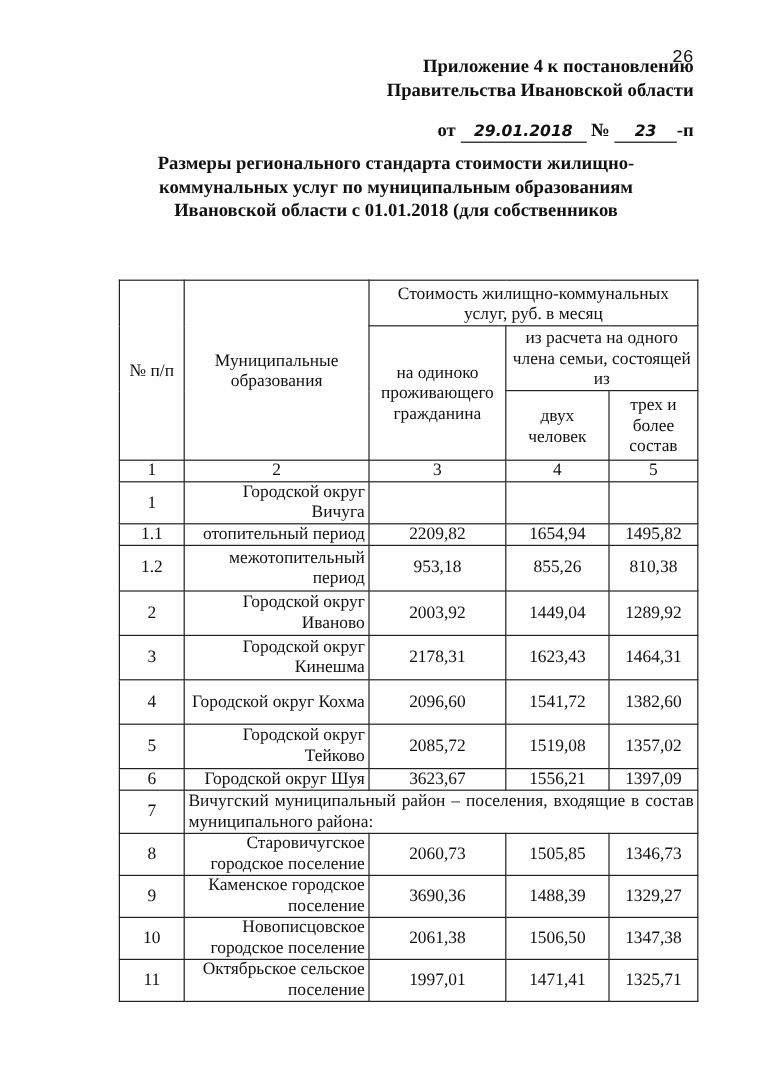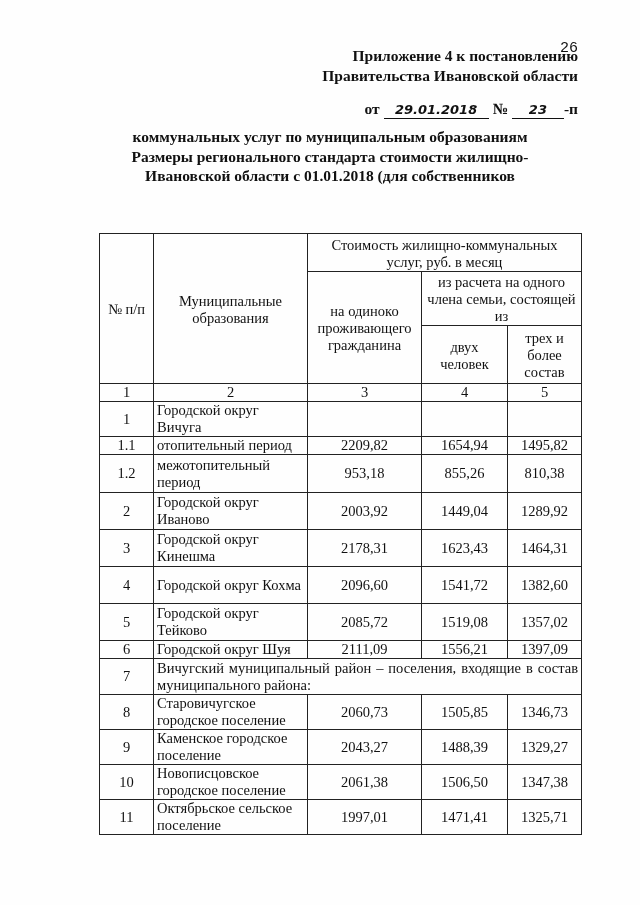--- a/index.html
+++ b/index.html
@@ -12,42 +12,42 @@
           border-bottom: 1px solid #111; text-align: center; line-height: 16px; margin-top: 16px; }
   .hand.date { width: 105px; }
   .hand.num { width: 52px; }
   .title { position: absolute; top: 127px; left: 100px; width: 460px; text-align: center; font-weight: bold;
            font-size: 15.5px; line-height: 19.5px; }
   table.main { position: absolute; left: 99px; top: 233px; width: 482px; border-collapse: collapse; font-size: 14.5px;
                table-layout: fixed; }
   table.main td { border: 1px solid #222; padding: 0 3px; vertical-align: middle; line-height: 17px; }
   .c { text-align: center; }
   .hdr td { vertical-align: top; text-align: center; }
-  td.name { text-align: left; padding-left: 4px; }
+  td.name { text-align: right; padding-left: 4px; }
   td.wide { text-align: justify; text-align-last: left; padding-left: 4px; }
 </style>
 </head>
 <body>
 
 <div class="page-num">26</div>
 
 <div class="appendix">
   <span class="line">Приложение 4 к постановлению</span>
   <span class="line">Правительства Ивановской области</span>
   <span class="line">
     <span>от</span>
     <span class="hand date">29.01.2018</span>
     <span>№</span>
     <span class="hand num">23</span><span>-п</span>
   </span>
 </div>
 
 <div class="title">
+  <div>Размеры регионального стандарта стоимости жилищно-</div>
   <div>коммунальных услуг по муниципальным образованиям</div>
-  <div>Размеры регионального стандарта стоимости жилищно-</div>
   <div>Ивановской области с 01.01.2018 (для собственников</div>
 </div>
 
 <table class="main">
   <colgroup>
     <col style="width:54px">
       <col style="width:154px">
       <col style="width:114px">
       <col style="width:86px">
       <col style="width:74px">
@@ -120,39 +120,39 @@
       <tr style="height: 37px;">
         <td class="c">5</td>
         <td class="name">Городской округ Тейково</td>
         <td class="c">2085,72</td>
         <td class="c">1519,08</td>
         <td class="c">1357,02</td>
       </tr>
       <tr style="height: 17px;">
         <td class="c">6</td>
         <td class="name">Городской округ Шуя</td>
-        <td class="c">2111,09</td>
+        <td class="c">3623,67</td>
         <td class="c">1556,21</td>
         <td class="c">1397,09</td>
       </tr>
       <tr style="height: 36px;">
         <td class="c">7</td>
         <td class="wide" colspan="4">Вичугский муниципальный район – поселения, входящие в состав муниципального района:</td>
       </tr>
       <tr style="height: 35px;">
         <td class="c">8</td>
         <td class="name">Старовичугское городское поселение</td>
         <td class="c">2060,73</td>
         <td class="c">1505,85</td>
         <td class="c">1346,73</td>
       </tr>
       <tr style="height: 35px;">
         <td class="c">9</td>
         <td class="name">Каменское городское поселение</td>
-        <td class="c">2043,27</td>
+        <td class="c">3690,36</td>
         <td class="c">1488,39</td>
         <td class="c">1329,27</td>
       </tr>
       <tr style="height: 35px;">
         <td class="c">10</td>
         <td class="name">Новописцовское городское поселение</td>
         <td class="c">2061,38</td>
         <td class="c">1506,50</td>
         <td class="c">1347,38</td>
       </tr>

